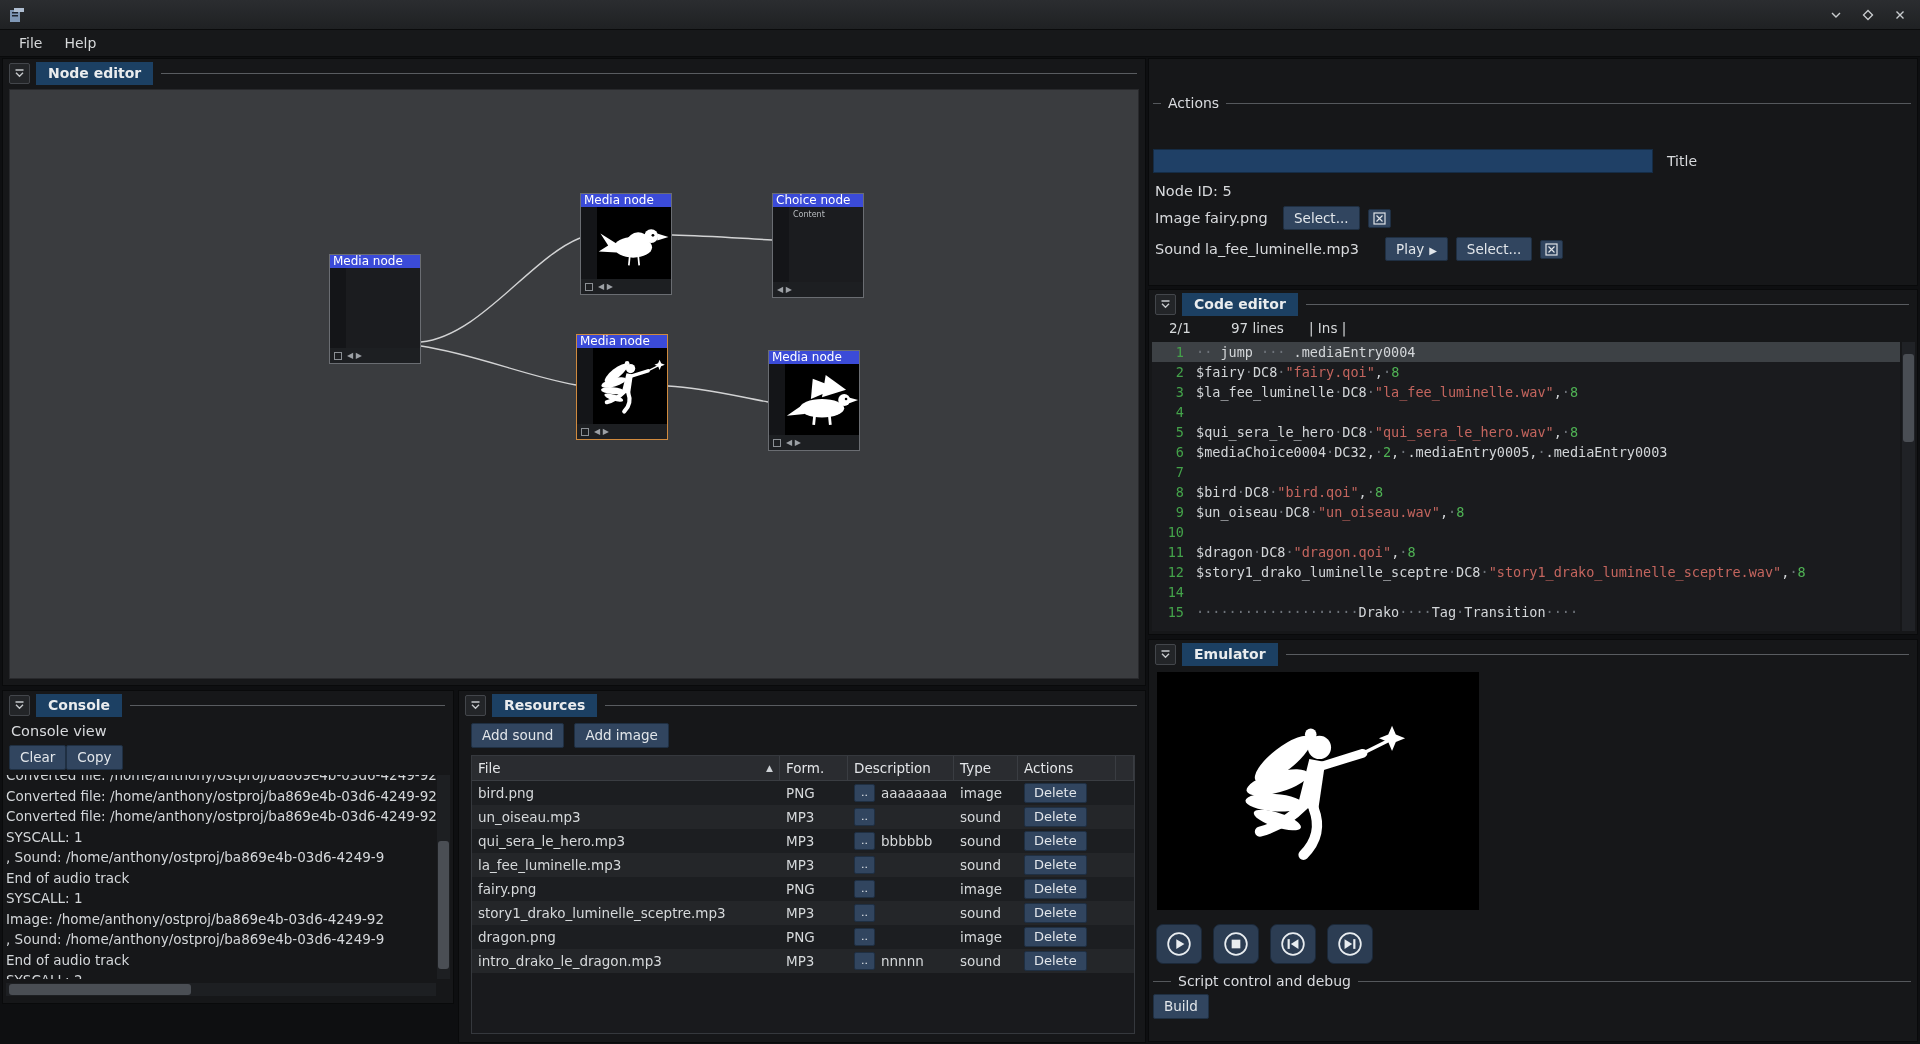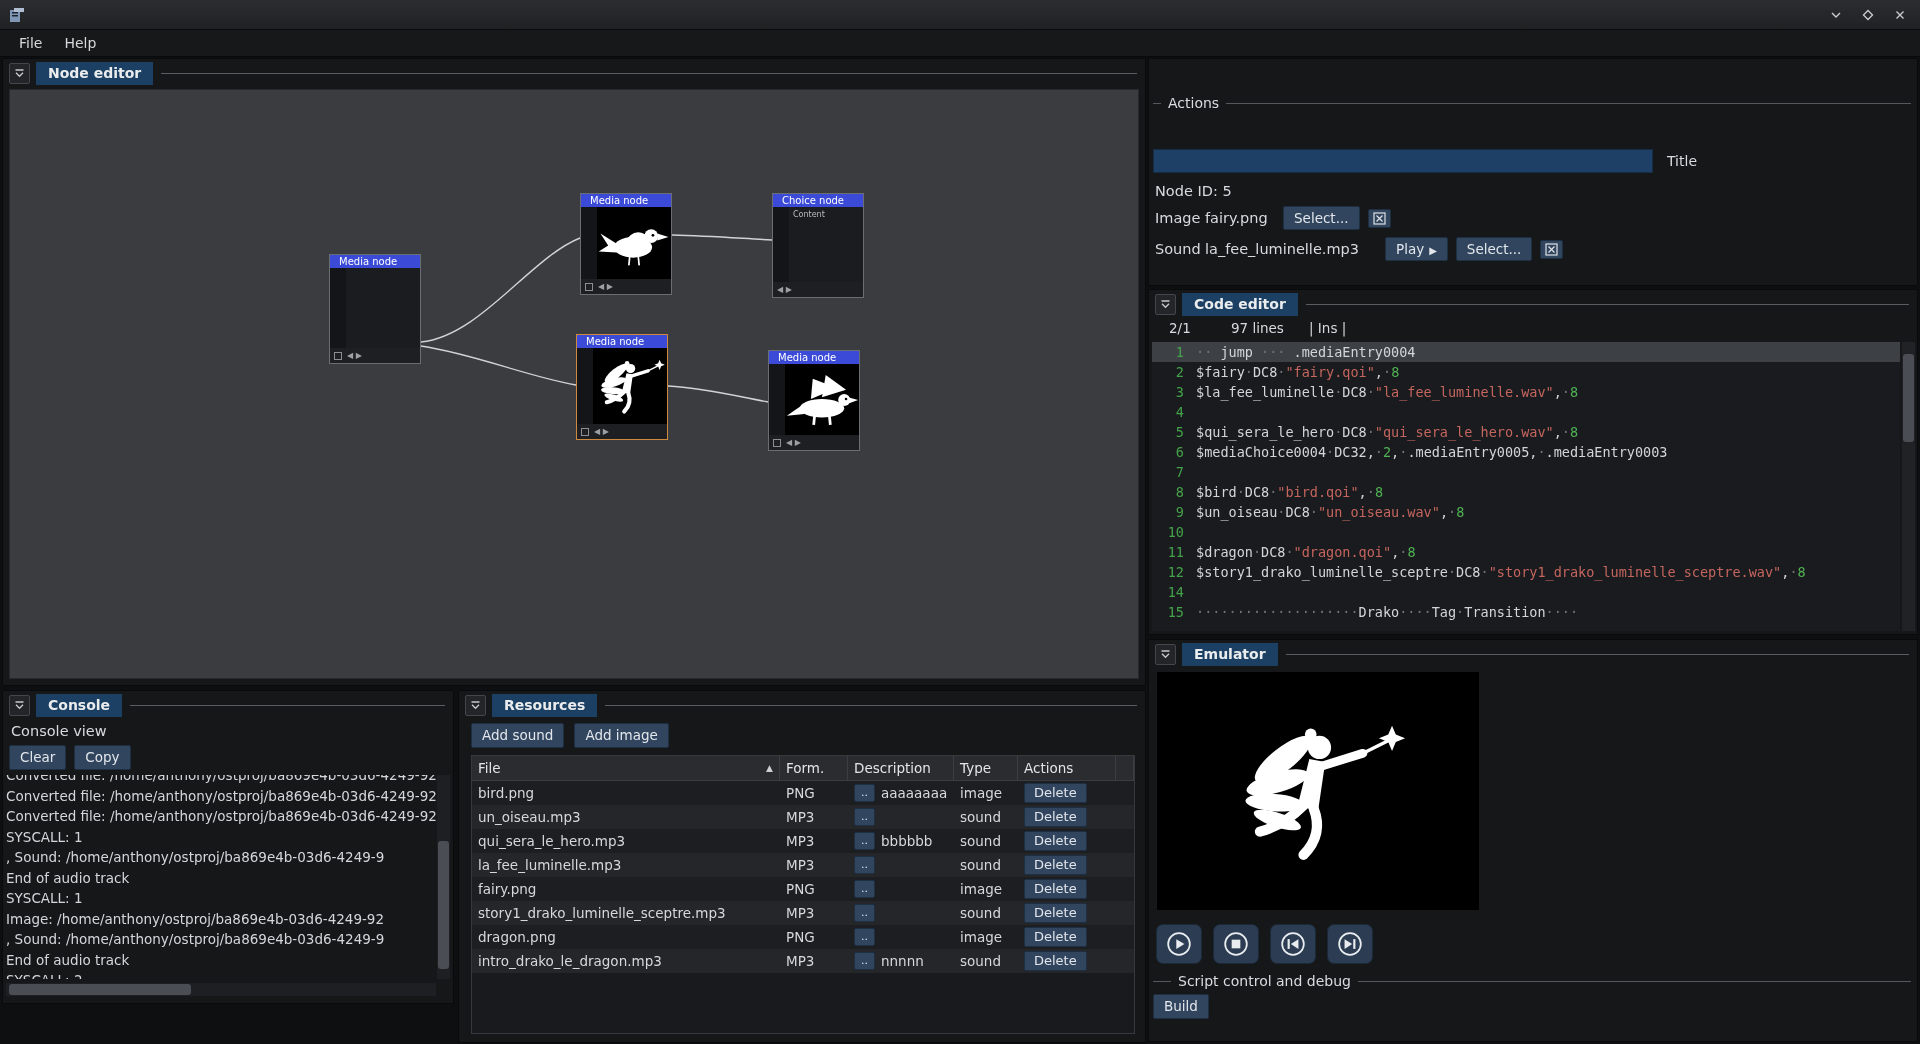--- a/index.html
+++ b/index.html
@@ -35,21 +35,21 @@
   .group-sep .lbl{font-size:14px;color:#dadce0;white-space:nowrap;}
   .group-sep .l2{flex:1;height:1px;background:#55585c;}
 
   
   #p-node{left:2px;top:58px;width:1144px;height:628px;}
   #p-node .canvas{position:absolute;left:6px;top:30px;right:6px;bottom:6px;background:#3a3c3f;
                   border:1px solid #28292c;overflow:hidden;}
   .wires{position:absolute;left:0;top:0;width:100%;height:100%;}
   .gnode{position:absolute;width:92px;background:#141518;border:1px solid #6a6d72;box-sizing:border-box;}
   .gnode.selected{border:1.5px solid #d08a3e;}
-  .gnode-head{height:13px;background:#3b4bd8;color:#fff;font-size:10px;line-height:13px;padding-left:9px;
+  .gnode-head{height:13px;background:#3b4bd8;color:#fff;font-size:12px;line-height:13px;padding-left:3px;
               white-space:nowrap;overflow:hidden;}
   .gnode-body{background:#000;display:flex;align-items:center;justify-content:center;overflow:hidden;margin-left:16px;}
   .gnode-body.empty{background:#1b1c1f;}
   .gnode-foot{height:15px;background:#1d1f22;color:#9ca0a5;font-size:8px;display:flex;align-items:center;
               gap:5px;padding:0 4px;}
   .gnode-foot .mini-ic{width:8px;height:8px;border:1px solid #8b8f94;box-sizing:border-box;}
   .gnode-foot .spacer{flex:1;}
   .gnode-bodytext{color:#b9bcc0;font-size:8px;align-self:flex-start;padding:3px 0 0 4px;}
   #n0{left:319px;top:164px;} #n0 .gnode-body{height:80px;}
   #n1{left:570px;top:103px;} #n1 .gnode-body{height:72px;}
@@ -93,21 +93,21 @@
   .emu-controls{position:absolute;left:7px;top:284px;display:flex;gap:11px;}
   .round-btn{width:46px;height:40px;background:#2c3d53;border:1px solid #1b2838;border-radius:7px;
              display:flex;align-items:center;justify-content:center;padding:0;}
   #emu-sep{top:333px;left:4px;}
   #emu-sep .l1{width:18px;}
   .build{position:absolute;left:4px;top:354px;}
 
   
   #p-console{left:2px;top:690px;width:452px;height:314px;}
   .console-view-label{position:absolute;top:32px;left:8px;font-size:14.5px;}
-  .console-btns{position:absolute;top:54px;left:6px;display:flex;gap:8px;}
+  .console-btns{position:absolute;top:54px;left:6px;display:flex;}
   .log-area{position:absolute;left:3px;top:84px;right:17px;bottom:24px;overflow:hidden;font-size:13.5px;color:#d4d7da;}
   #log-list{margin-top:-10px;}
   .log-line{height:20.5px;line-height:20.5px;white-space:nowrap;}
   .v-scroll{position:absolute;right:3px;top:84px;width:13px;bottom:24px;background:#1d1f22;}
   .v-thumb{position:absolute;left:1px;right:1px;top:66px;height:128px;background:#4a4e54;border-radius:3px;}
   .h-scroll{position:absolute;left:3px;right:17px;bottom:7px;height:13px;background:#1d1f22;}
   .h-thumb{position:absolute;top:1px;bottom:1px;left:3px;width:182px;background:#4a4e54;border-radius:3px;}
 
   
   #p-res{left:458px;top:690px;width:688px;height:353px;}

